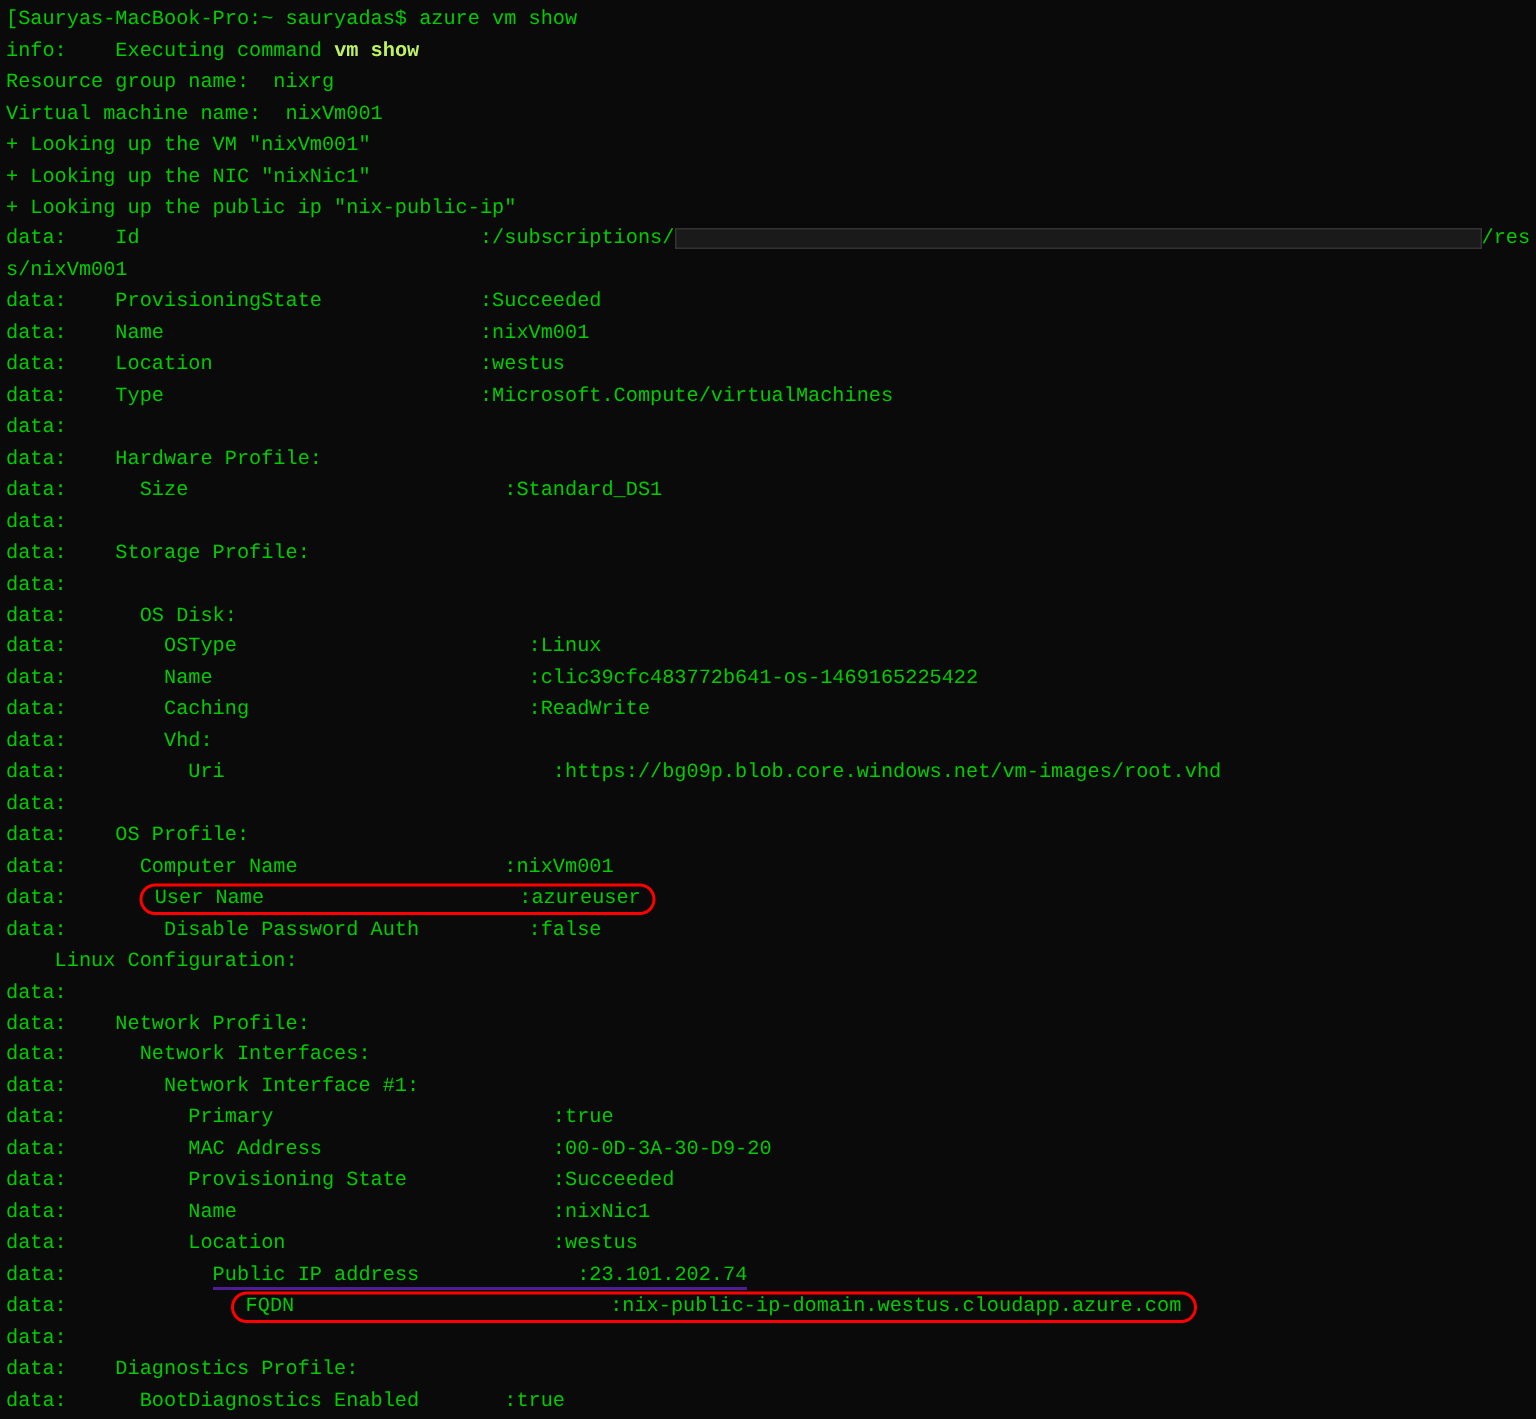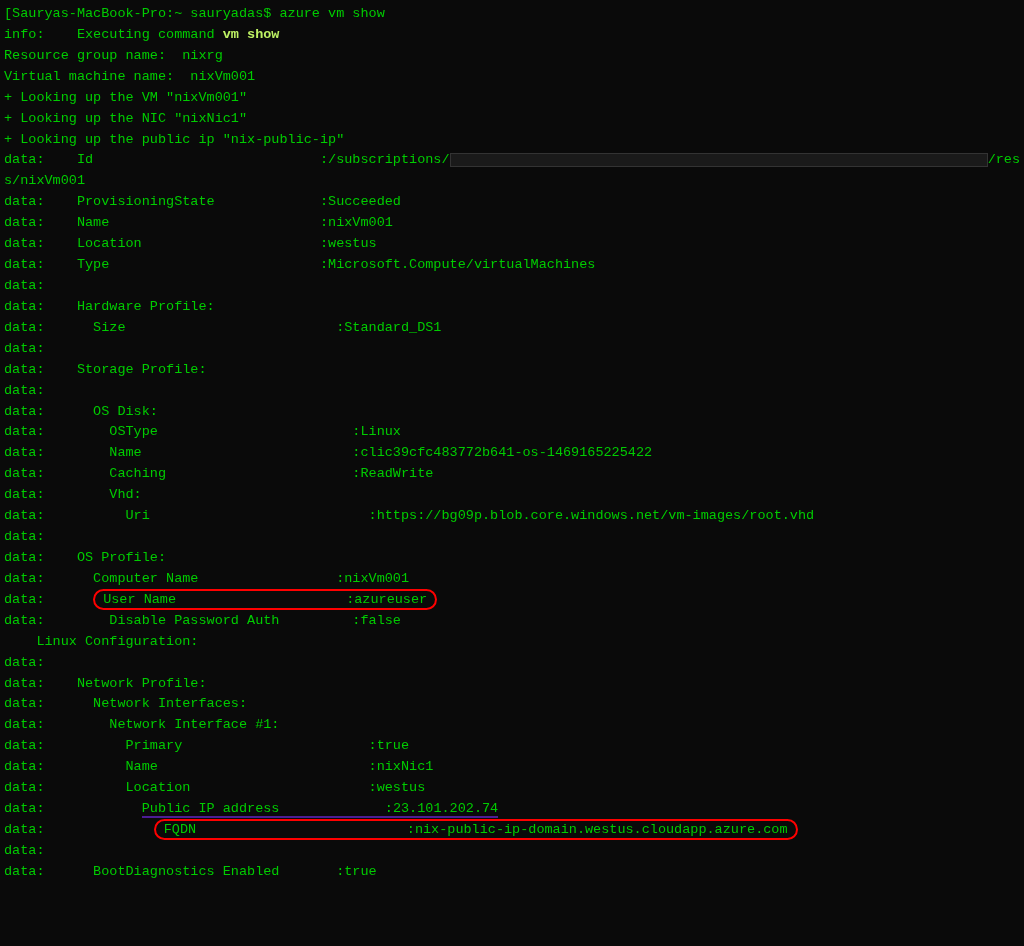--- a/index.html
+++ b/index.html
@@ -98,28 +98,31 @@
   <span class="line">data:</span>
 
   <span class="line">data:    Network Profile:</span>
 
   <span class="line">data:      Network Interfaces:</span>
 
   <span class="line">data:        Network Interface #1:</span>
 
   <span class="line">data:          Primary                       :true</span>
 
+  <span class="line">data:          MAC Address                   :00-0D-3A-30-D9-20</span>
 
+  <span class="line">data:          Provisioning State            :Succeeded</span>
 
   <span class="line">data:          Name                          :nixNic1</span>
 
   <span class="line">data:          Location                      :westus</span>
 
   <span class="line">data:            <span style="border-bottom:2px solid #4c1d95; display:inline;">Public IP address             :23.101.202.74</span></span>
 
   <span class="line">data:            <span style="display:inline; border:2px solid red; border-radius:18px; padding:1px 8px; margin:-1px 12px;">FQDN                          :nix-public-ip-domain.westus.cloudapp.azure.com</span></span>
 
   <span class="line">data:</span>
 
+  <span class="line">data:    Diagnostics Profile:</span>
 
   <span class="line">data:      BootDiagnostics Enabled       :true</span>
 
 </div>
 
 </body></html>

